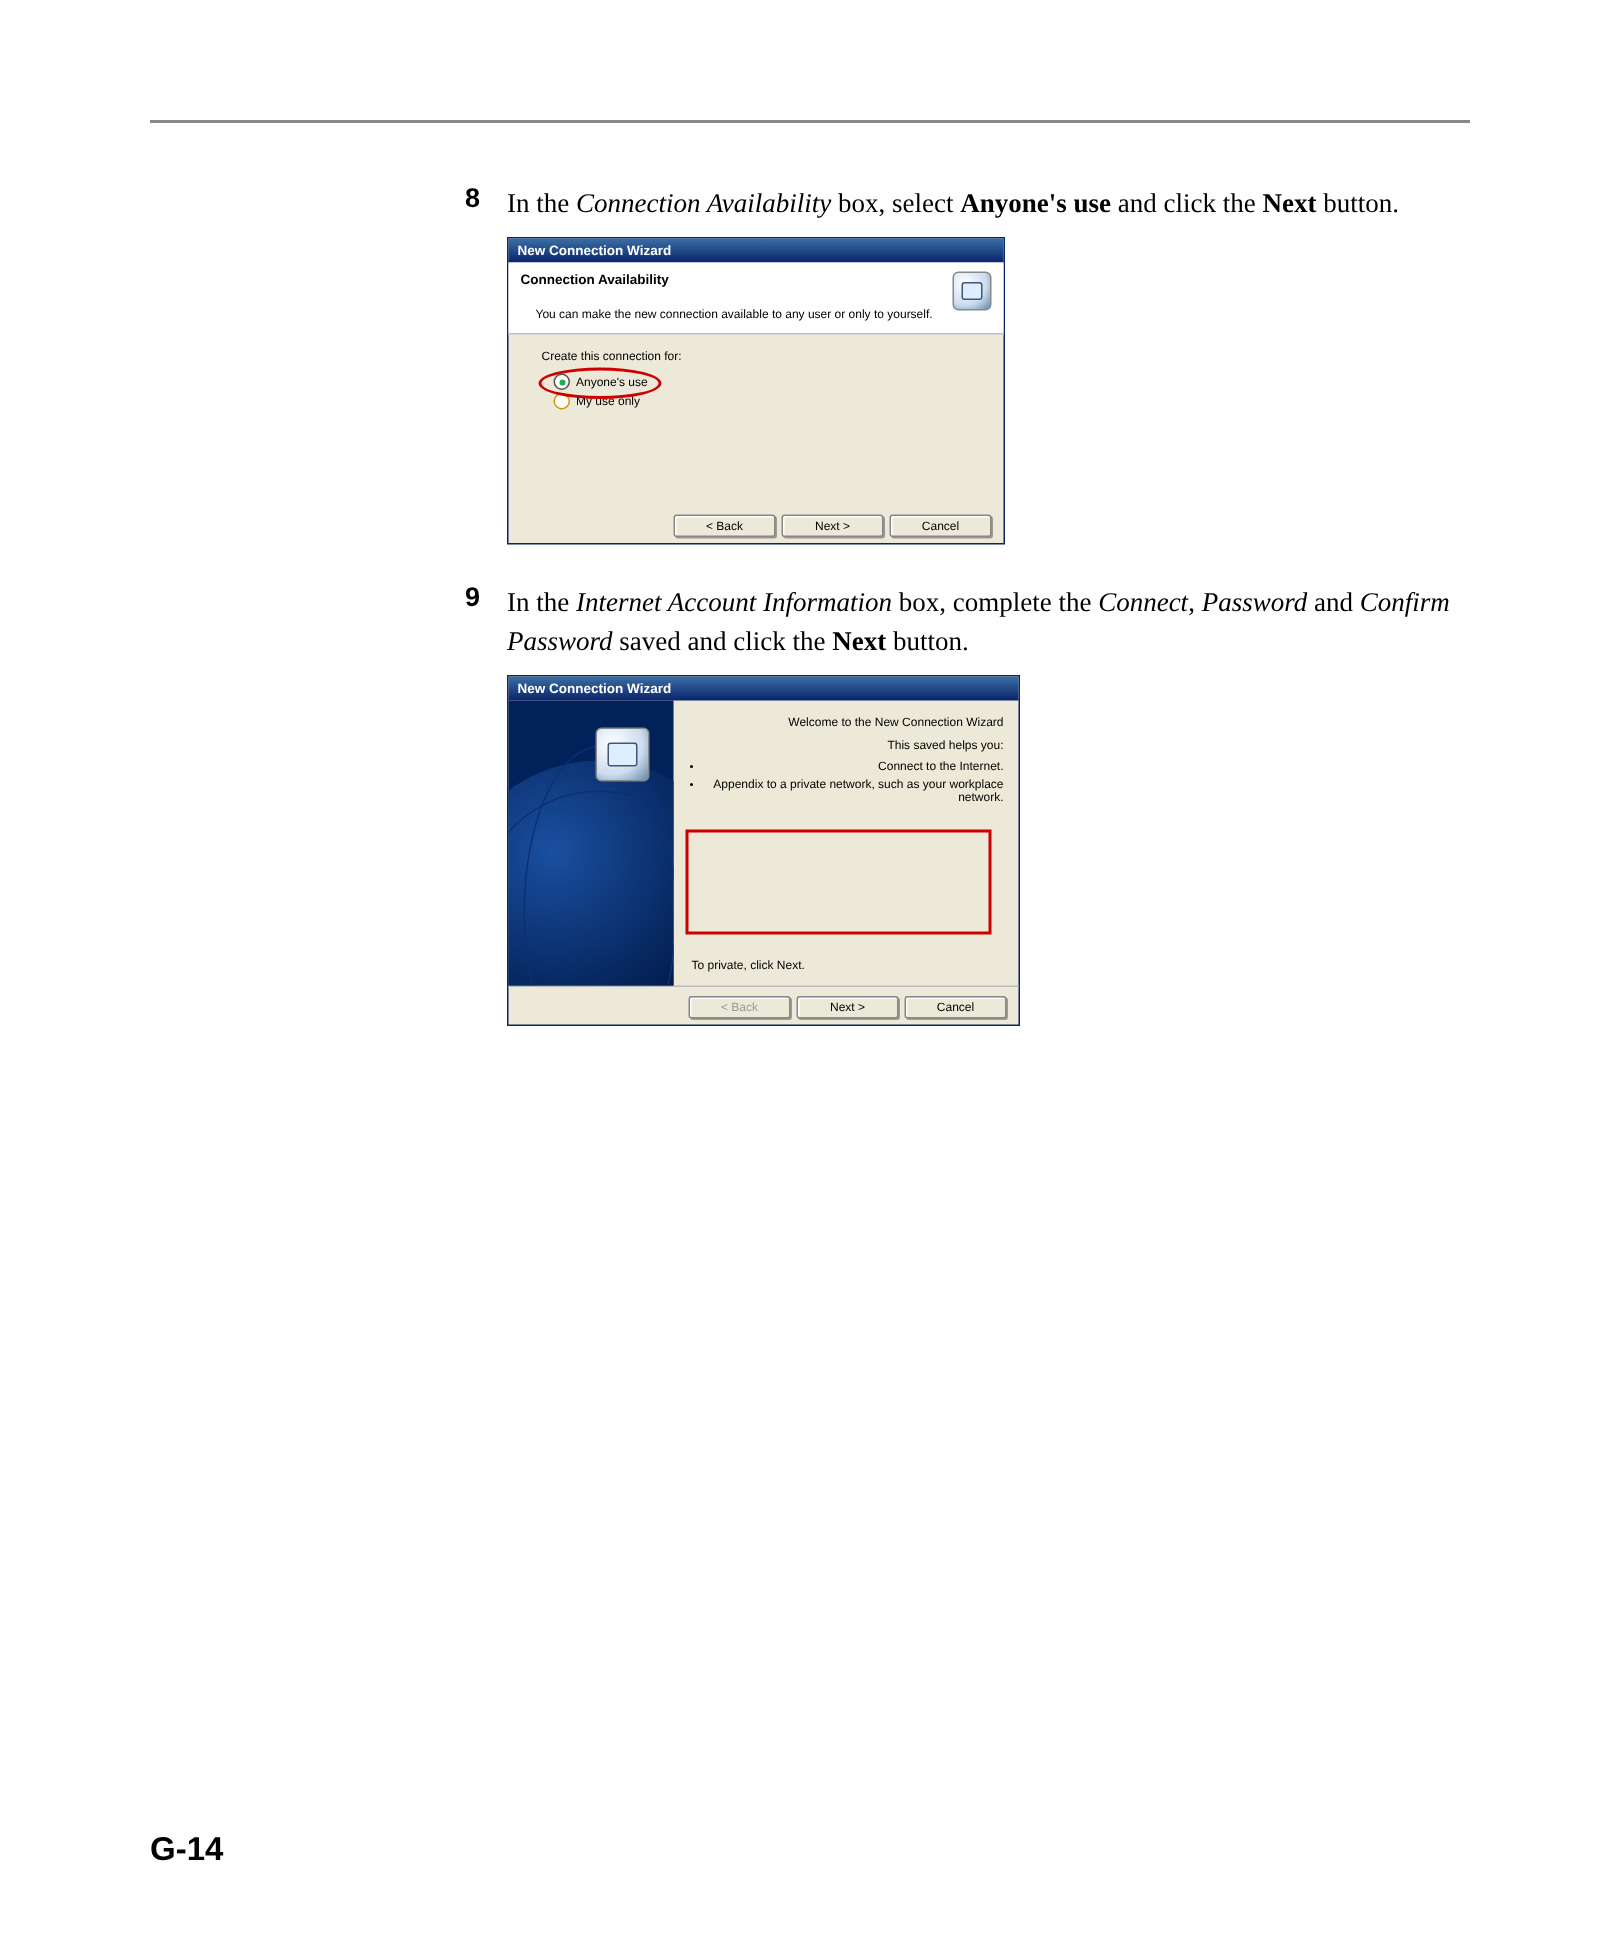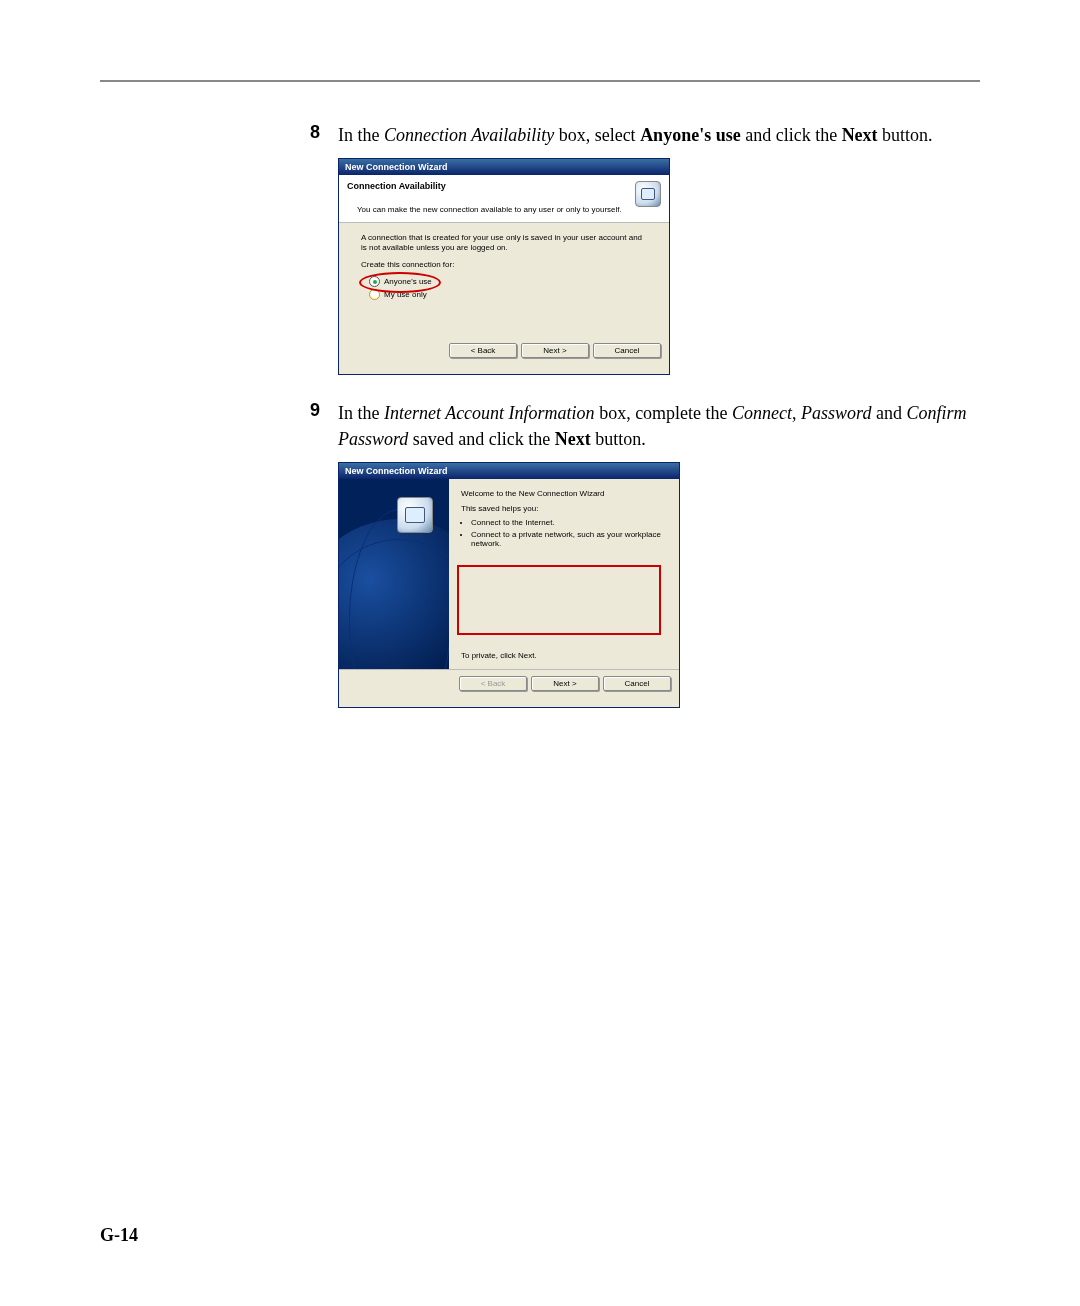--- a/index.html
+++ b/index.html
@@ -105,21 +105,21 @@
   .radio-dot.unsel{border-color:#c90;}
   .radio-dot.unsel::after{content:"";width:5px;height:5px;border-radius:50%;background:none;}
   .hl-oval {
     position:absolute;
     border:2px solid #c00;
     border-radius:50%;
     pointer-events:none;
   }
   .dlg-buttons {
     text-align:right;
-    padding:6px 8px 16px 8px;
+    padding:6px 8px 4px 8px;
   }
   .dlg-btn {
     display:inline-block;
     min-width:50px;
     padding:2px 8px;
     font-size:8px;
     background:#ece9d8;
     border:1px solid #888;
     border-radius:2px;
     margin-left:4px;
@@ -163,37 +163,37 @@
   .globe::after{left:50px;top:-10px;width:100px;height:220px;}
   .dlg2-side-icon{
     position:absolute; left:58px; top:18px;
     width:34px;height:34px;border:1px solid #888;border-radius:4px;
     background: radial-gradient(circle at 30% 30%, #fff, #cde 60%, #68a);
   }
   .dlg2-side-icon::after{
     content:"";position:absolute;left:7px;top:9px;width:18px;height:14px;
     border:1px solid #457;border-radius:2px;background:#def;
   }
-  .dlg2-main { flex:1; padding:10px 10px 6px 12px; position:relative;}
+  .dlg2-main { flex:1; padding:10px 10px 6px 12px; position:relative;text-align:right;}
   .dlg2-h { font-size:12px; line-height:1.25; margin:0 0 8px 0;}
   .dlg2-main p { margin:0 0 5px 0; font-size:8px;}
   .bullets { margin:0 0 6px 0; padding-left:10px; font-size:8px;}
   .bullets li{ margin-bottom:3px;}
   .highlight-box {
     position:absolute;
     border:2px solid #c00;
   }
 
   .page-num {
     position:absolute;
     left:100px;
     bottom:60px;
-    font-family: Liberation Serif, serif;
+    font-family: Liberation Sans, sans-serif;
     font-weight:bold;
-    font-size:18px;
+    font-size:22px;
   }
 </style>
 </head>
 <body>
 
 <div class="page">
 
   <hr class="header-rule">
 
   <div class="content-column">
@@ -209,21 +209,20 @@
       <div class="dlg">
         <div class="dlg-title">New Connection Wizard</div>
         <div class="dlg-top">
           <div class="dlg-top-left">
             <div class="dlg-top-title">Connection Availability</div>
             <div class="dlg-top-sub">You can make the new connection available to any user or only to yourself.</div>
           </div>
           <div class="dlg-icon"></div>
         </div>
         <div class="dlg-body" style="position:relative; min-height:90px;">
-          <p>A connection that is created for your use only is saved in your user account and is not available unless you are logged on.</p>
           <p>Create this connection for:</p>
           <div style="position:relative;">
             <div class="radio-row">
               <span class="radio-dot sel"></span>
               <span>Anyone's use</span>
             </div>
             <span class="hl-oval" style="left:-2px; top:-4px; width:78px; height:17px;"></span>
           </div>
           <div class="radio-row">
             <span class="radio-dot unsel"></span>
@@ -249,21 +248,21 @@
         <div class="dlg2-body">
           <div class="dlg2-side">
             <div class="globe"></div>
             <div class="dlg2-side-icon"></div>
           </div>
           <div class="dlg2-main">
             <p class="dlg2-h">Welcome to the New Connection Wizard</p>
             <p>This saved helps you:</p>
             <ul class="bullets">
               <li>Connect to the Internet.</li>
-              <li>Connect to a private network, such as your workplace network.</li>
+              <li>Appendix to a private network, such as your workplace network.</li>
             </ul>
             <div class="highlight-box" style="left:8px; top:86px; width:200px; height:66px;"></div>
             <p style="position:absolute; bottom:4px; left:12px;">To private, click Next.</p>
           </div>
         </div>
         <div class="dlg-buttons" style="border-top:1px solid #bbb;">
           <span class="dlg-btn disabled">&lt; Back</span><span class="dlg-btn">Next &gt;</span><span class="dlg-btn">Cancel</span>
         </div>
       </div>
     </div>

